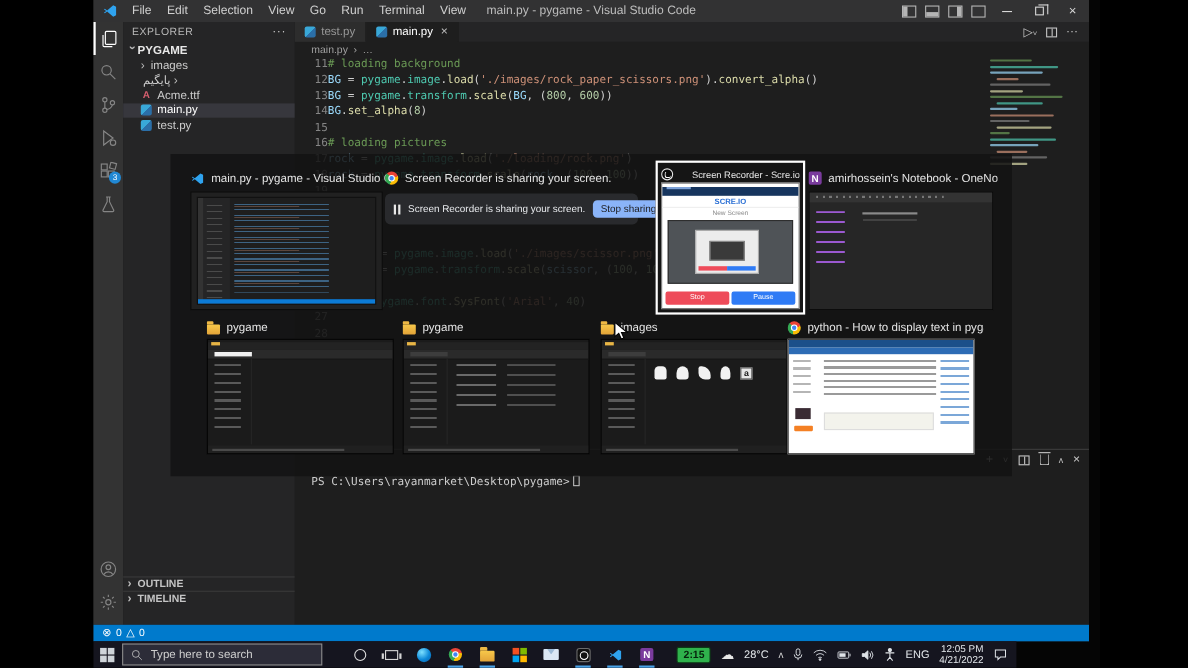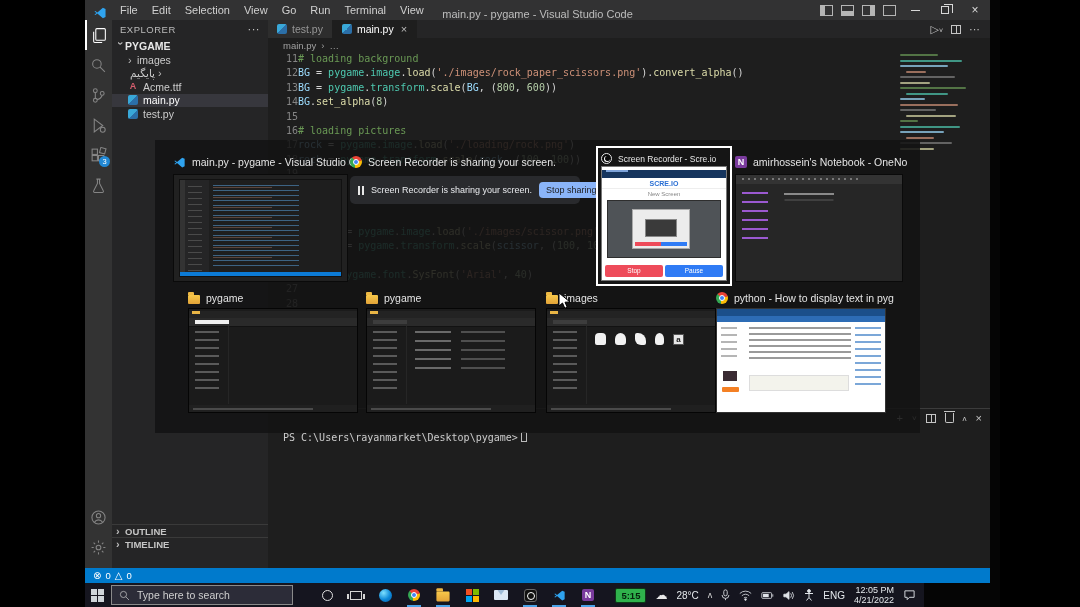--- a/index.html
+++ b/index.html
@@ -3,21 +3,21 @@
 <meta charset="utf-8">
 <style>
   * { margin:0; padding:0; box-sizing:border-box; }
   html,body { width:1080px; height:607px; background:#000; overflow:hidden;
               font-family:"Liberation Sans","DejaVu Sans",sans-serif; }
   .screen { position:absolute; left:85px; top:0; width:915px; height:607px; background:#050505; }
 
   
   .vscode { position:absolute; left:0; top:0; width:905px; height:583px; background:#1e1e1e; }
   .titlebar { position:absolute; left:0; top:0; width:100%; height:20px; background:#323233;
-              display:flex; align-items:flex-end; font-size:11px; color:#cccccc; }
+              display:flex; align-items:center; font-size:11px; color:#cccccc; }
   .vsc-logo { width:14px; height:14px; margin:0 6px 0 8px; }
   .menu-item { padding:0 7px; height:20px; line-height:20px; color:#d0d0d0; cursor:default; }
   .tb-title { position:absolute; left:0; right:0; text-align:center; color:#bdbdbd; pointer-events:none; }
   .tb-controls { margin-left:auto; display:flex; align-items:center; height:100%; z-index:2; }
   .layout-ic { width:13px; height:11px; border:1px solid #b5b5b5; margin:0 4px; position:relative; }
   .layout-ic i { position:absolute; top:0; bottom:0; width:4px; background:#b5b5b5; display:block; }
   .layout-ic.l i{left:0;} .layout-ic.b i{top:auto;height:4px;width:100%;bottom:0;} .layout-ic.r i{right:0;}
   .winbtn { width:30px; height:20px; display:flex; align-items:center; justify-content:center; color:#d8d8d8; font-size:12px; }
   .min-ic { width:9px; height:1px; background:#d8d8d8; }
   .restore-ic { width:8px; height:8px; border:1px solid #d8d8d8; position:relative; }
@@ -100,21 +100,21 @@
   .share-bar { margin-top:6px; width:230px; height:28px; background:#292a2d; border-radius:5px;
                display:flex; align-items:center; gap:7px; padding:0 8px; }
   .pause-glyph { display:flex; gap:2px; }
   .pause-glyph i { width:2px; height:9px; background:#e8e8e8; display:block; }
   .share-text { font-size:9px; color:#e8eaed; white-space:nowrap; }
   .stop-btn { font-size:9px; color:#202124; background:#8ab4f8; border-radius:4px; padding:3px 7px; white-space:nowrap; }
   .hide-link { font-size:9px; color:#e8eaed; text-decoration:underline; }
 
   
   .scre-box { width:136px; height:140px; border:2px solid #ffffff; background:#151515; padding:3px; }
-  .scre-title { display:flex; align-items:center; gap:6px; height:15px; font-size:8.5px; color:#e8e8e8; white-space:nowrap; overflow:hidden; }
+  .scre-title { display:flex; align-items:center; gap:17px; height:15px; font-size:8.5px; color:#e8e8e8; white-space:nowrap; overflow:hidden; }
   .swirl { width:11px; height:11px; border-radius:50%; background:#0a0a0a; border:1px solid #e8e8e8; position:relative; flex:none; }
   .swirl::after { content:""; position:absolute; left:2px; top:2px; width:5px; height:5px; border-left:1.5px solid #fff; border-bottom:1.5px solid #fff; border-radius:50%; }
   .scre-page { position:relative; height:115px; background:#ffffff; border:1px solid #777; overflow:hidden; }
   .sp-top { height:8px; background:#16355e; }
   .sp-top i { display:block; width:22px; height:2px; background:#7da2d8; margin:3px 0 0 4px; }
   .sp-brand { text-align:center; color:#2a6fd4; font-weight:bold; font-size:7px; padding:2px 0 1px; border-bottom:1px solid #eee; }
   .sp-new { text-align:center; color:#888; font-size:6px; padding:2px 0; }
   .sp-shot { margin:1px 5px; height:58px; background:#4f5357; border:1px solid #2e2e2e; position:relative; }
   .sp-shot .w1 { position:absolute; left:24px; top:8px; width:58px; height:40px; background:#ececec; border:1px solid #aaa; }
   .sp-shot .w1 .inner { position:absolute; left:12px; top:9px; width:32px; height:18px; background:#3a3a3a; border:1px solid #888; }
@@ -480,21 +480,21 @@
       <div class="tb-ic open">
           <svg class="vsc-mini" viewBox="0 0 24 24">
             <path fill="#2fa3ef" d="M17 3 L7.5 11.2 4 8.5 2.5 9.3 6 12 2.5 14.7 4 15.5 7.5 12.8 17 21 21.5 18.8 V5.2 Z"></path>
           </svg>
         </div>
       <div class="tb-ic open">
           <span class="onenote-ic">N</span>
         </div>
     </div>
     <div class="tray">
-      <span class="batt-badge">5:15</span>
+      <span class="batt-badge">2:15</span>
       <span class="cloud">☁</span>
       <span>28°C</span>
       <span class="caret">ᴧ</span>
       <svg width="9" height="12" viewBox="0 0 10 14" fill="none" stroke="#dfe3e8">
           <rect x="3" y="1" width="4" height="7" rx="2"></rect>
           <path d="M1 7 a4 4 0 0 0 8 0 M5 11 v2"></path>
         </svg>
       <svg width="13" height="11" viewBox="0 0 16 13" fill="none" stroke="#dfe3e8">
           <path d="M1 4 a10 10 0 0 1 14 0 M3.5 6.8 a7 7 0 0 1 9 0 M6 9.5 a3.5 3.5 0 0 1 4 0"></path>
           <circle cx="8" cy="11.5" r="1" fill="#dfe3e8"></circle>

